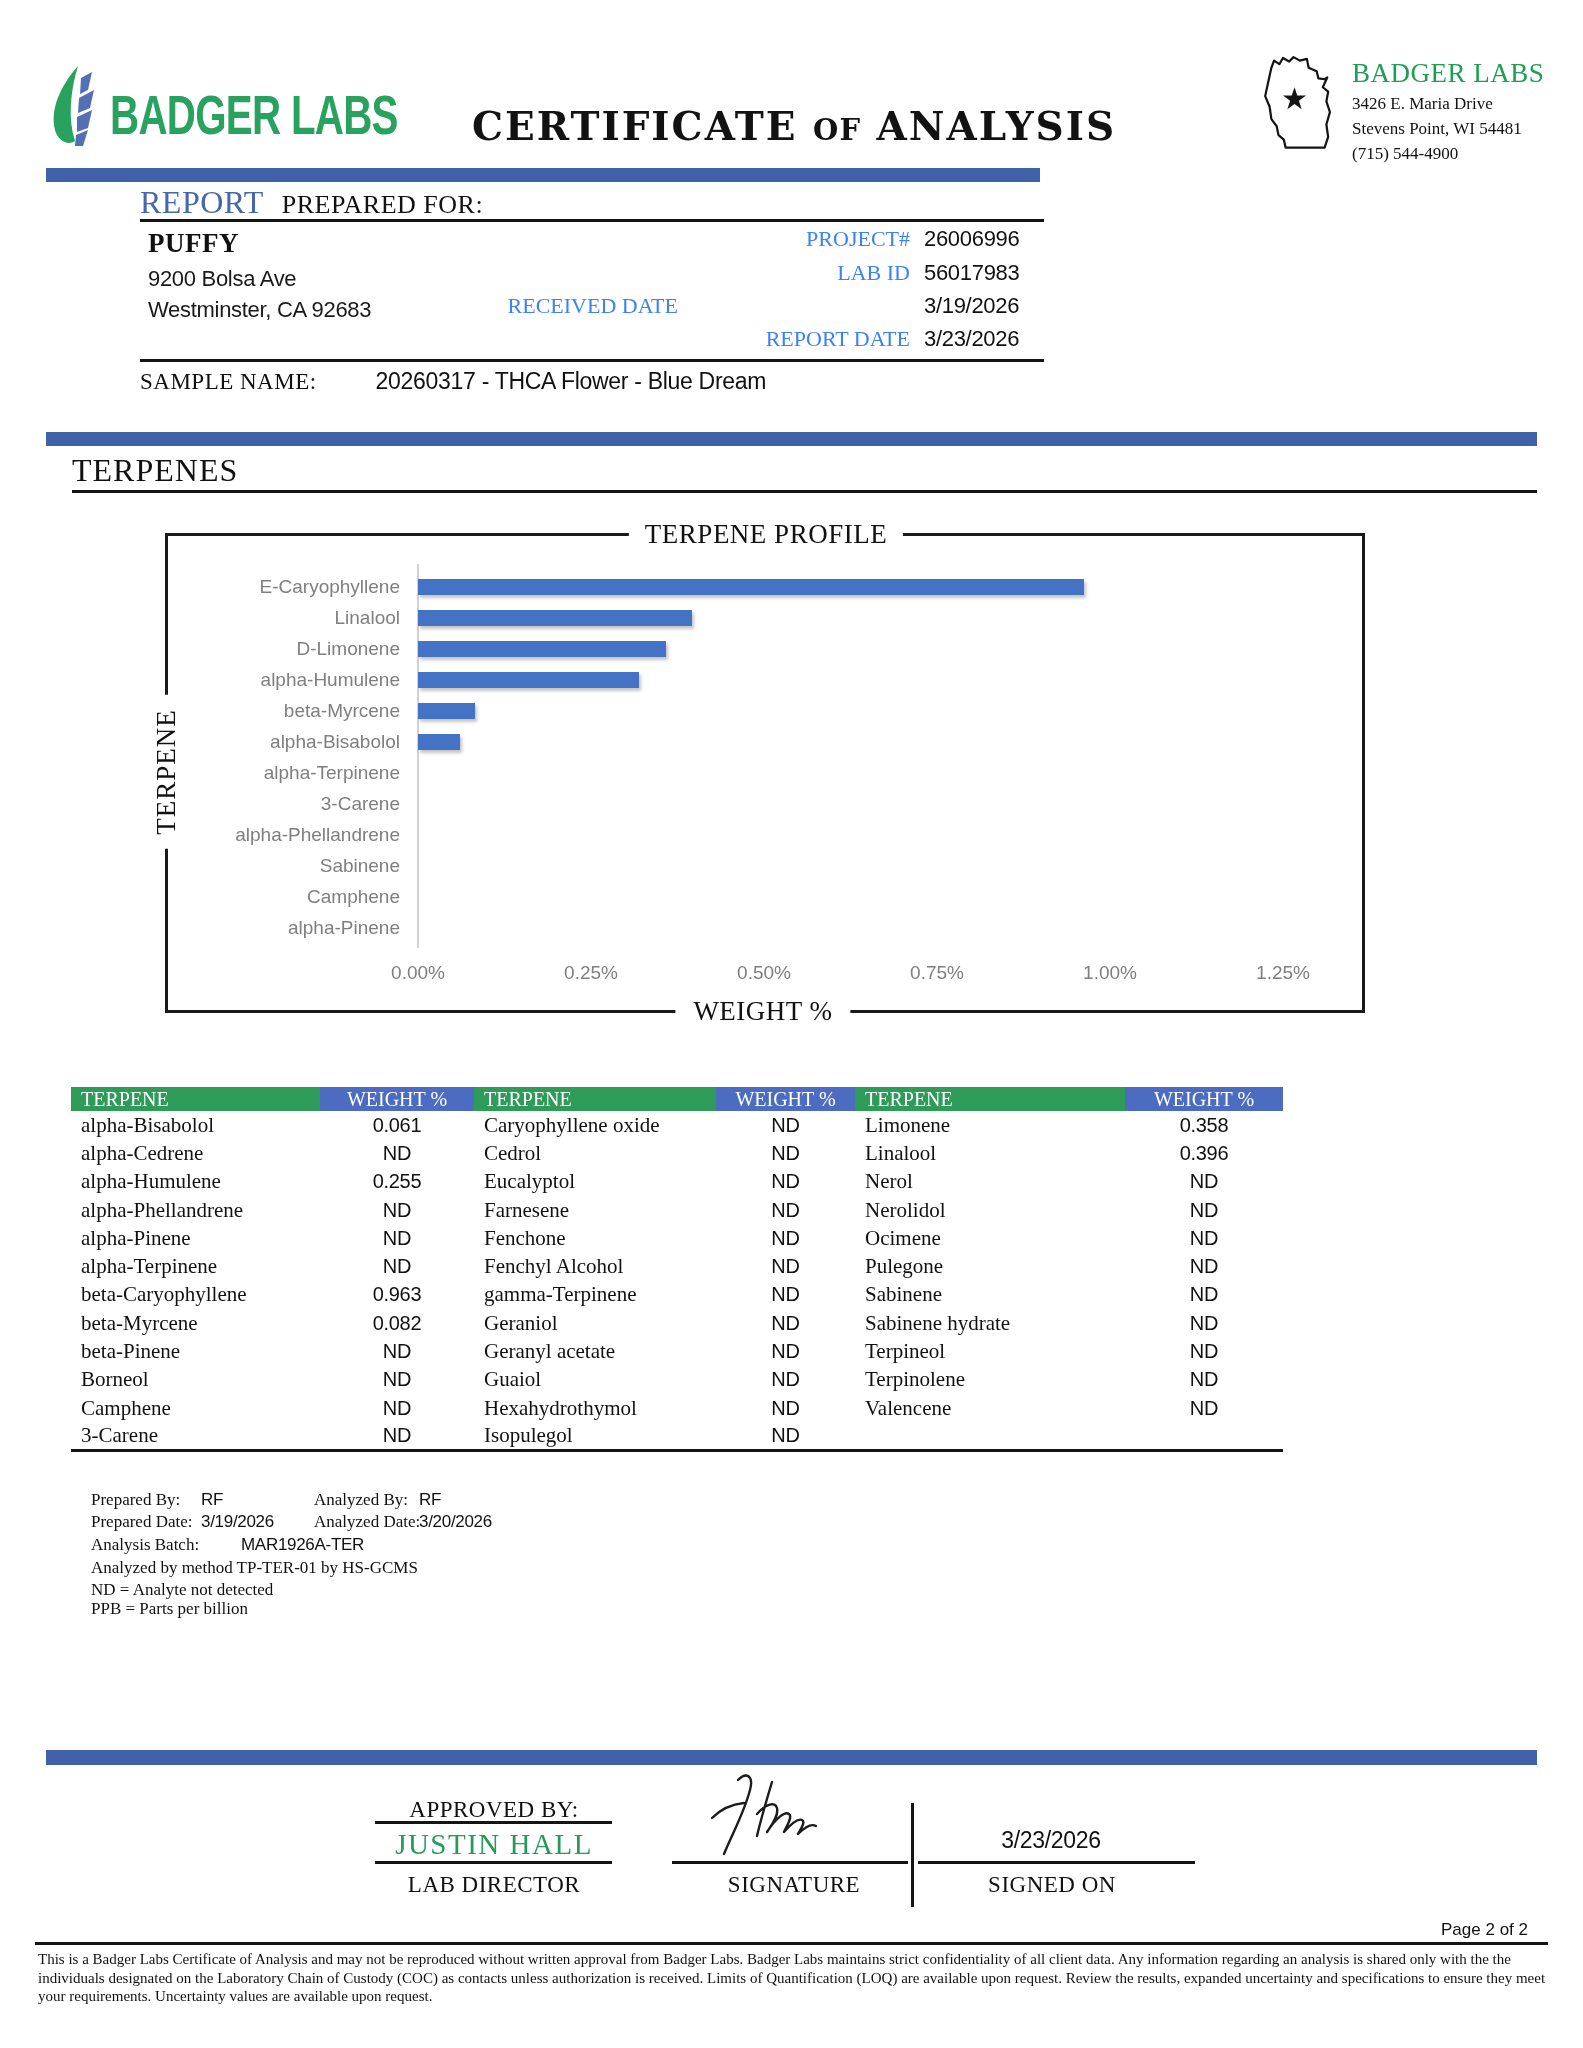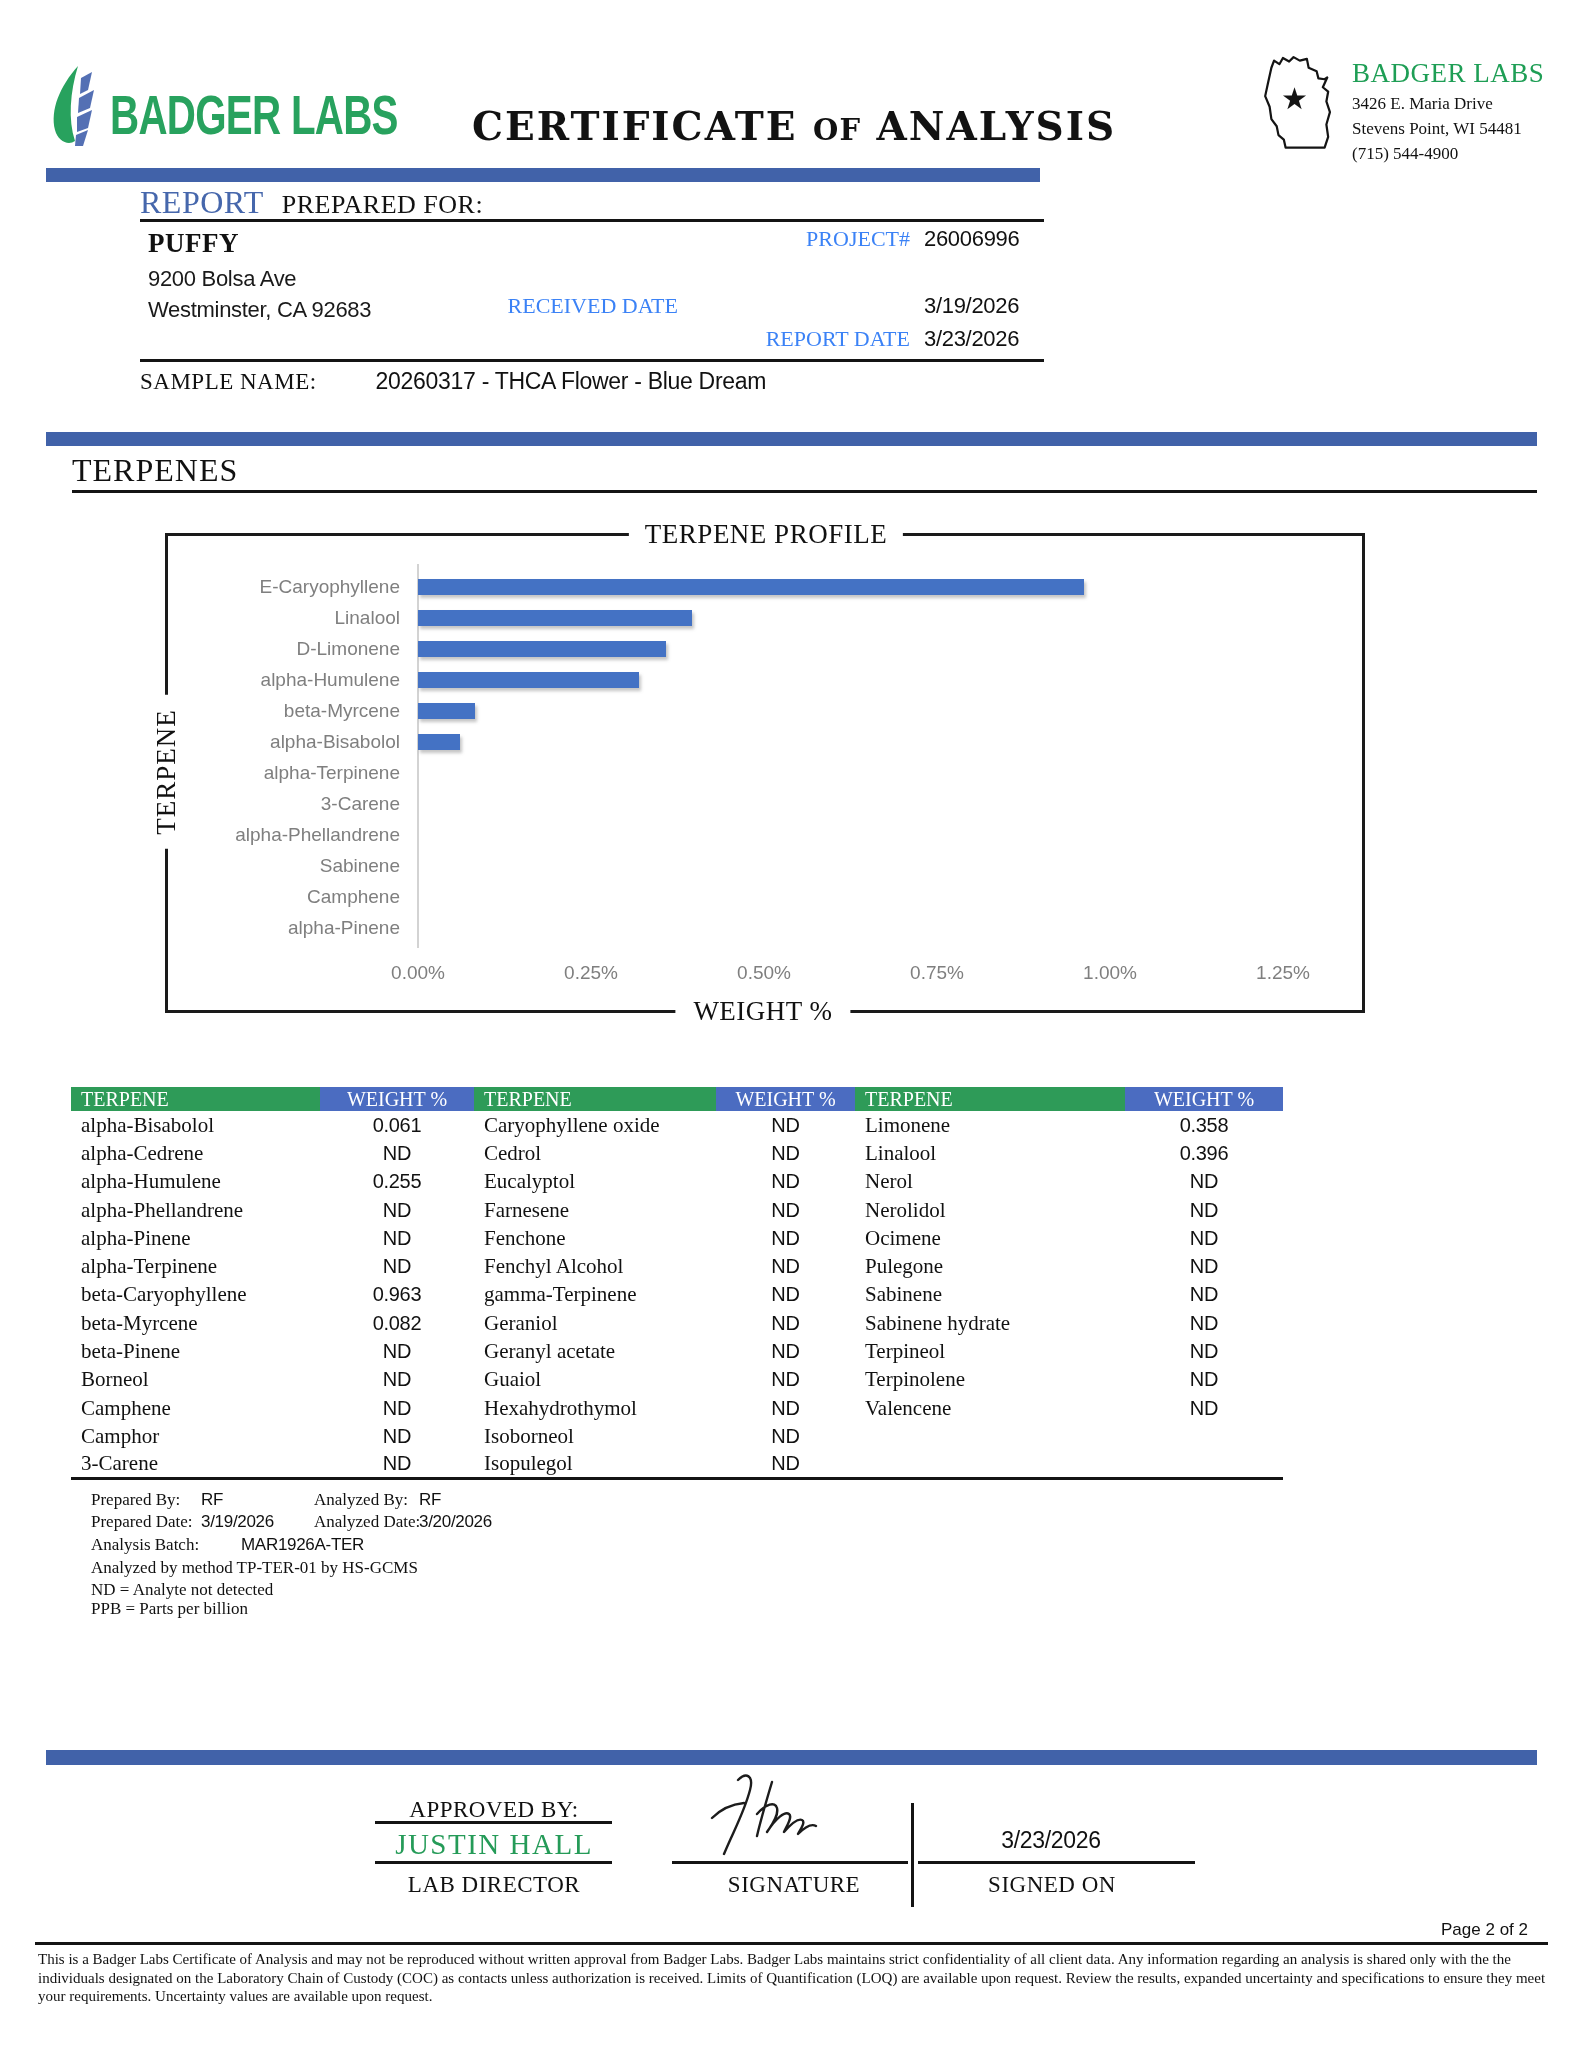--- a/index.html
+++ b/index.html
@@ -130,20 +130,24 @@
   </div>
   <div class="rule" style="left:140px; top:219px; width:904px; height:3px;"></div>
 
   <div class="abs client-name" style="left:148px; top:228px;">PUFFY</div>
   <div class="abs addr-line sans" style="left:148px; top:266px;">9200 Bolsa Ave</div>
   <div class="abs addr-line sans" style="left:148px; top:297px;">Westminster, CA 92683</div>
 
   <div class="field-row" style="left:0; top:226px; width:1583px;">
     <span class="field-label">PROJECT#</span>
     <span class="field-value sans">26006996</span>
+  </div>
+  <div class="field-row" style="left:0; top:260px; width:1583px;">
+    <span class="field-label">LAB ID</span>
+    <span class="field-value sans">56017983</span>
   </div>
   <div class="field-row" style="left:0; top:293px; width:1351px;">
     <span class="field-label">RECEIVED DATE</span>
     <span class="field-value sans">3/19/2026</span>
   </div>
   <div class="field-row" style="left:0; top:326px; width:1583px;padding-left:44px;">
     <span class="field-label">REPORT DATE</span>
     <span class="field-value sans">3/23/2026</span>
   </div>
 
@@ -335,28 +339,20 @@
         </tr>
         <tr>
           <td class="t-name">Camphene</td>
           <td class="t-val">ND</td>
           <td class="t-name">Hexahydrothymol</td>
           <td class="t-val">ND</td>
           <td class="t-name">Valencene</td>
           <td class="t-val">ND</td>
         </tr>
         <tr>
-          <td class="t-name">Camphor</td>
-          <td class="t-val">ND</td>
-          <td class="t-name">Isoborneol</td>
-          <td class="t-val">ND</td>
-          <td class="t-name"></td>
-          <td class="t-val"></td>
-        </tr>
-        <tr>
           <td class="t-name">3-Carene</td>
           <td class="t-val">ND</td>
           <td class="t-name">Isopulegol</td>
           <td class="t-val">ND</td>
           <td class="t-name"></td>
           <td class="t-val"></td>
         </tr>
       </tbody>
   </table>
 

